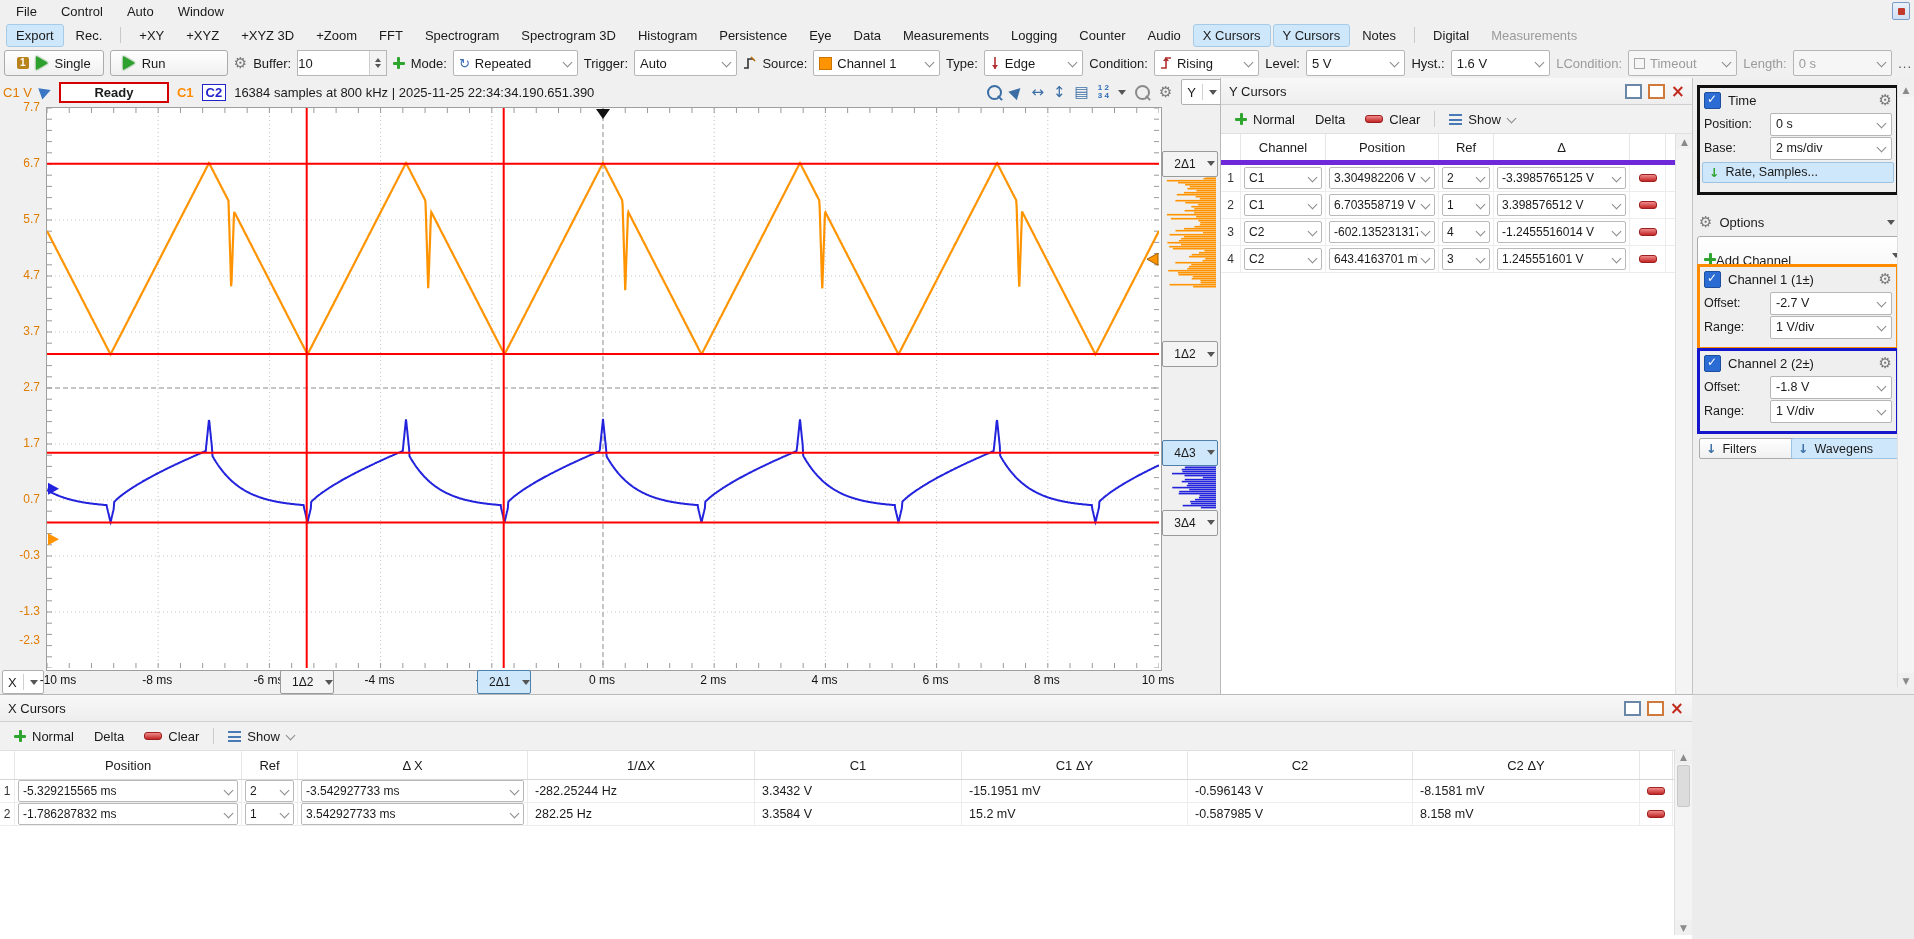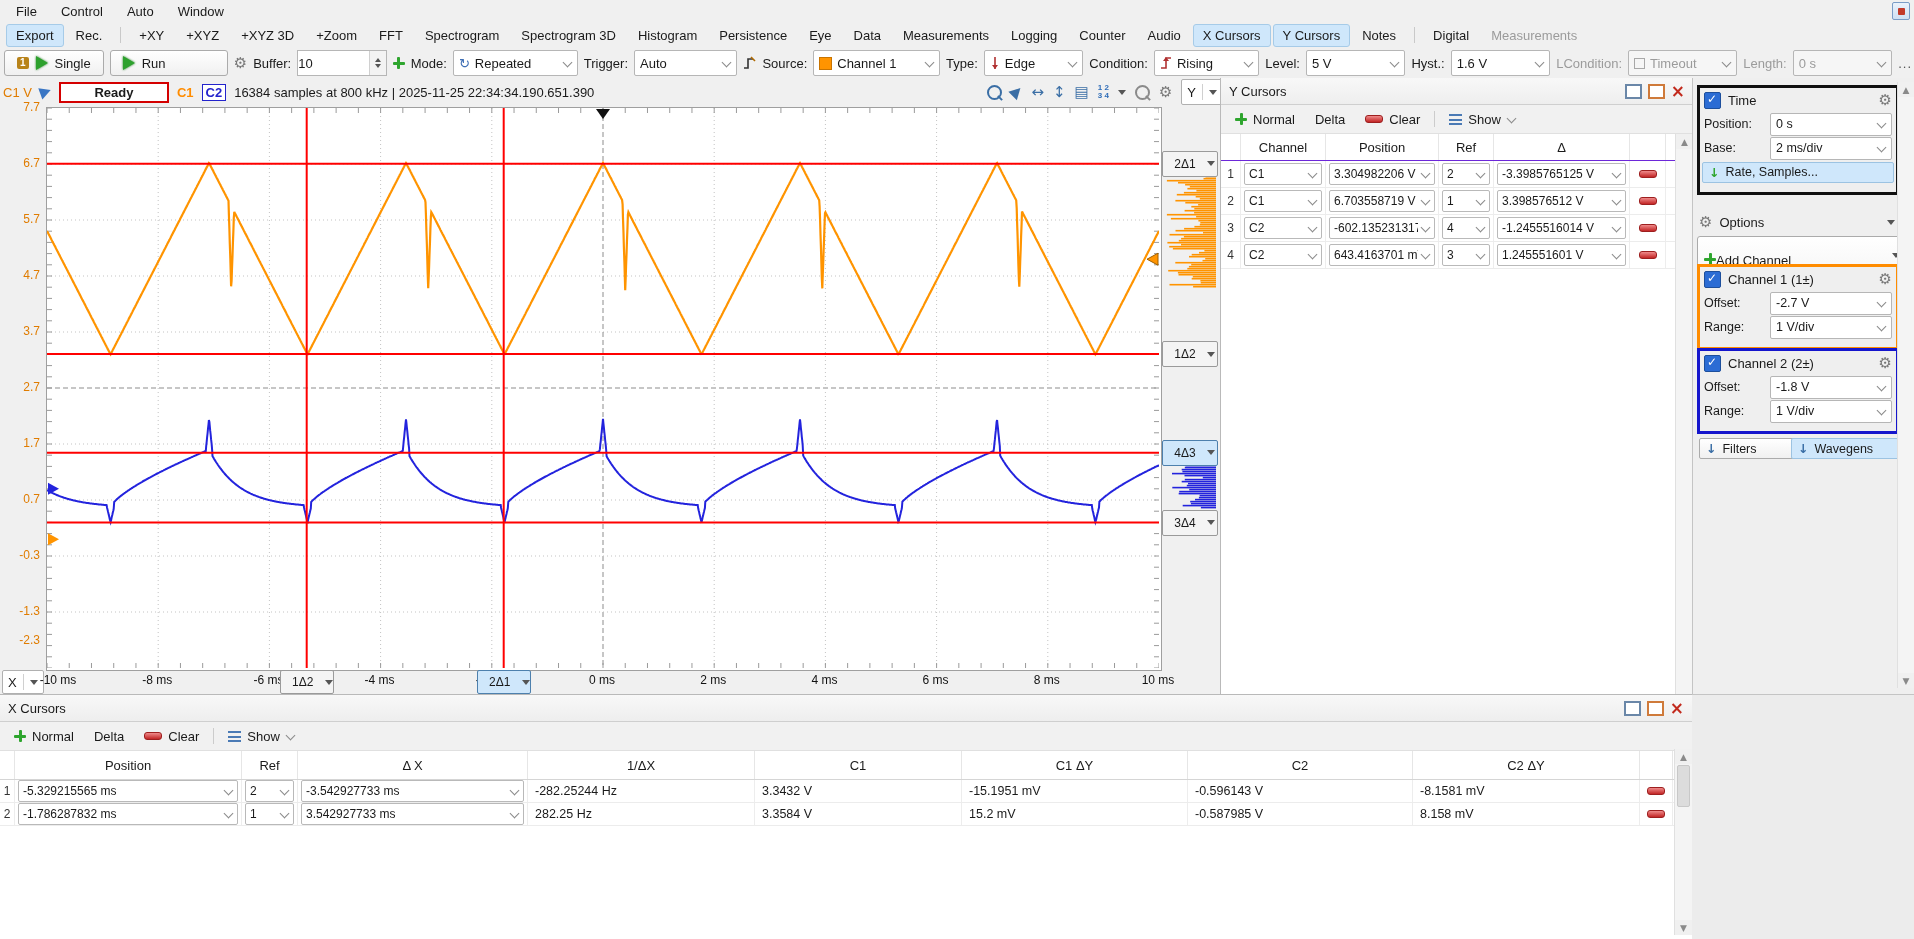--- a/index.html
+++ b/index.html
@@ -86,21 +86,21 @@
 .list-icon{width:13px;height:11px;background:repeating-linear-gradient(#4a7ab5 0 2px,transparent 2px 4.5px)}
 .tb-sep{width:1px;height:16px;background:#cccccc}
 .cell-combo{display:flex;align-items:center;gap:3px;height:20px;background:#fff;border:1px solid #b9b9b9;border-radius:2px;padding:0 4px;margin:0 3px;flex:1;overflow:hidden;font-size:12px}
 .cel{display:flex;align-items:center;justify-content:center;border-right:1px solid #ededed;overflow:hidden}
 .cel.lt{justify-content:flex-start;padding-left:7px}
 .hcel{display:flex;align-items:center;justify-content:center;font-size:13px;border-right:1px solid #e6e6e6}
 .rownum{font-size:12px;color:#333}
 .minus-btn{display:flex;align-items:center;justify-content:center;flex:1;height:100%}
 
 #ycursors-panel{position:absolute;left:1220px;top:78px;width:472px;height:616px;background:#fff;border-left:1px solid #b9b9b9}
-#y-table-head{display:grid;grid-template-columns:20px 85px 113px 55px 136px 36px;height:26px;border-bottom:1px solid #6d28d9;background:#fff}
+#y-table-head{display:grid;grid-template-columns:20px 85px 113px 55px 136px 36px;height:26px;border-bottom:5px solid #6d28d9;background:#fff}
 .yrow{display:grid;grid-template-columns:20px 85px 113px 55px 136px 36px;height:26px;border-bottom:1px solid #ececec;background:#fff}
 
 #xcursors-panel{position:absolute;left:0;top:694px;width:1692px;height:245px;background:#fff;border-top:1px solid #b9b9b9}
 #x-table-head{display:grid;grid-template-columns:15px 227px 56px 230px 227px 207px 226px 225px 227px 33px;height:28px;border-bottom:1px solid #d5d5d5;background:#fff}
 .xrow{display:grid;grid-template-columns:15px 227px 56px 230px 227px 207px 226px 225px 227px 33px;height:22px;border-bottom:1px solid #ececec;background:#fff;font-size:12.5px}
 
 #right-config{position:absolute;left:1692px;top:78px;width:222px;height:616px;background:#efefef;border-left:1px solid #c4c4c4}
 .green-arrow{color:#2ea52e;font-family:"DejaVu Sans",sans-serif;font-weight:bold;font-size:16px}
 .grp{position:absolute;left:4px;width:196px;background:#efefef}
 .grp.black{border:3px solid #101010}

